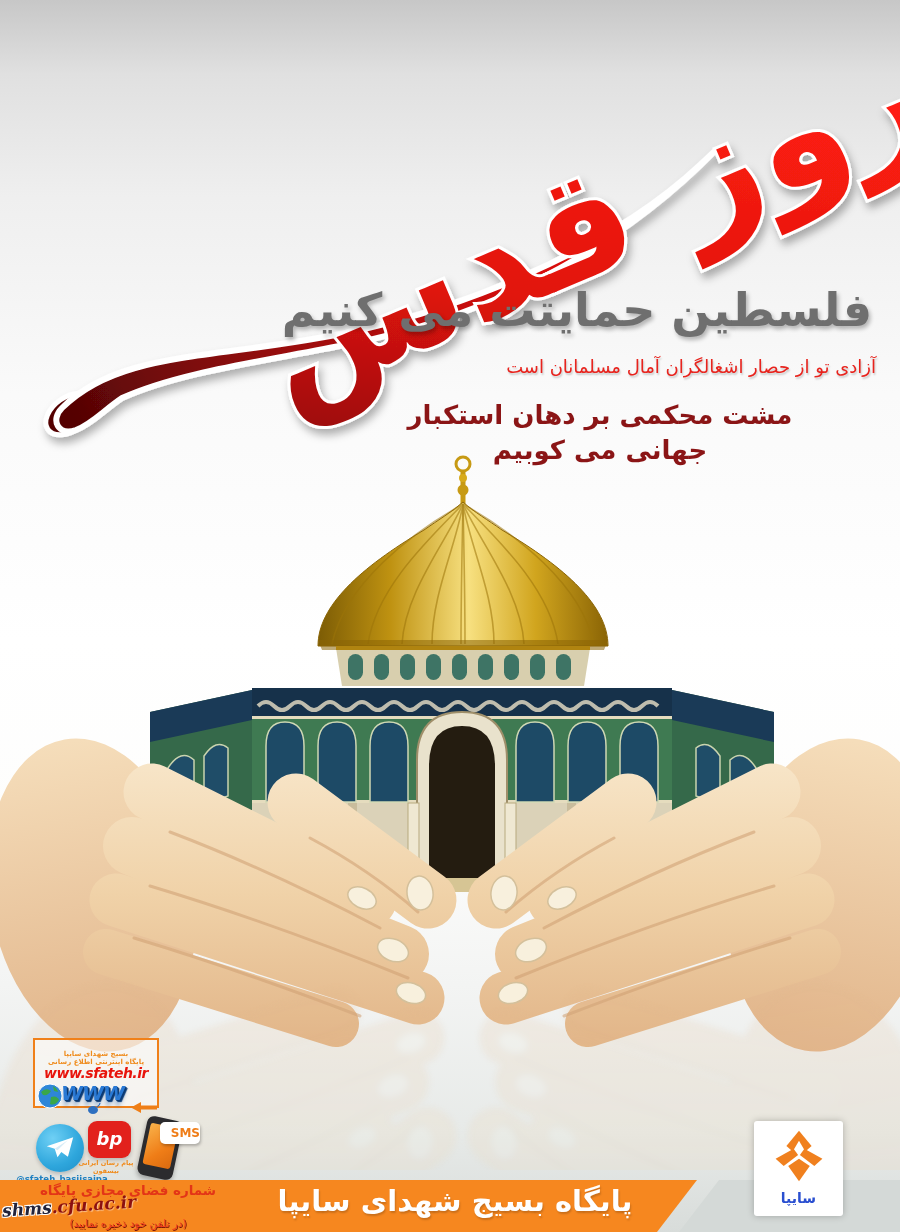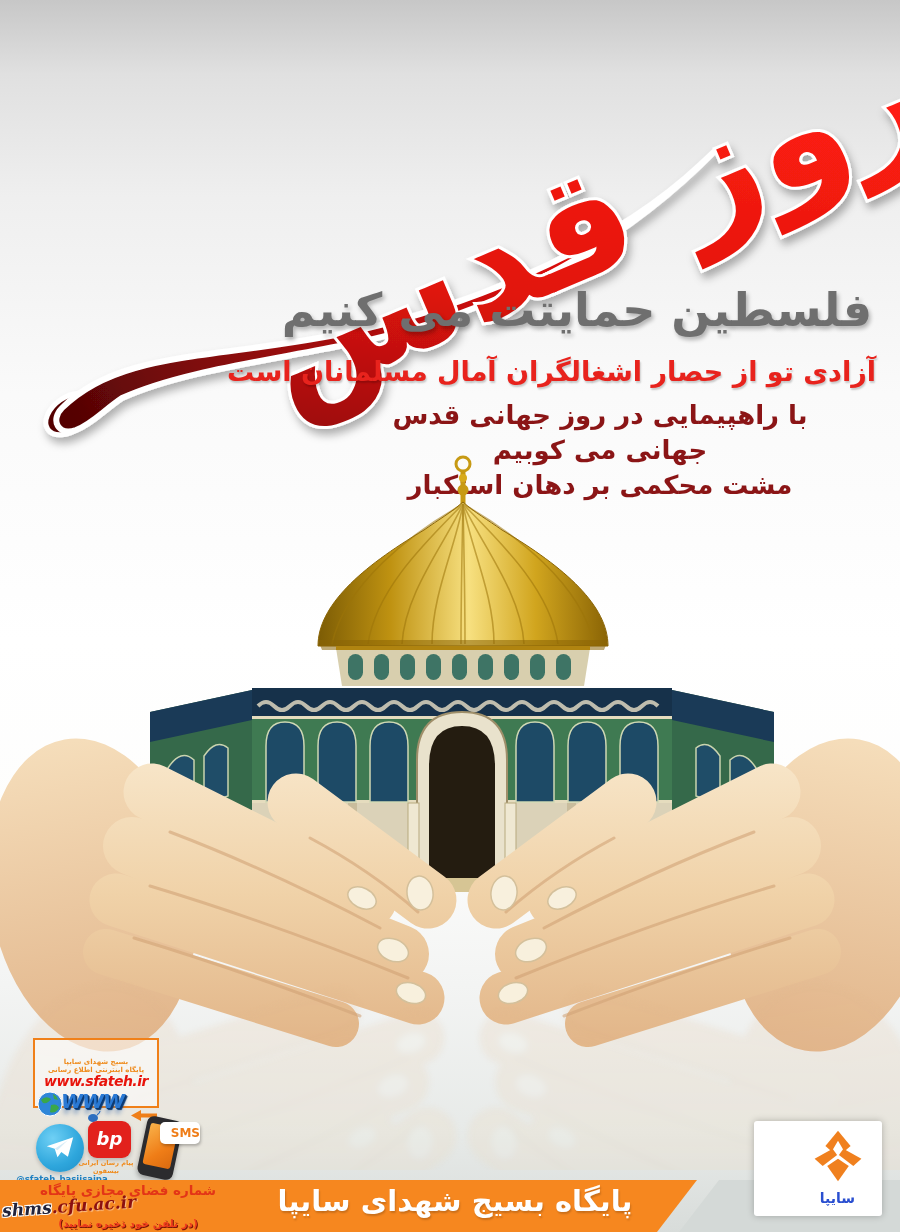--- a/index.html
+++ b/index.html
@@ -5,27 +5,27 @@
   html,body{margin:0;padding:0;background:#888;}
   .poster{
     position:relative;width:900px;height:1232px;overflow:hidden;margin:0 auto;
     font-family:"DejaVu Sans",sans-serif;
     background:linear-gradient(180deg,#c7c7c7 0%,#e0e0e0 6%,#efefef 16%,#fafafa 32%,#ffffff 52%,#fdfdfc 68%,#f3f4f3 80%,#e7eae8 92%,#d8dcda 100%);
   }
   .abs{position:absolute;}
   
   .headline{right:28px;top:283px;direction:rtl;font-size:46px;font-weight:bold;color:#6f6f6f;
     text-shadow:2px 3px 4px rgba(0,0,0,.28);white-space:nowrap;}
-  .subline{right:24px;top:356px;direction:rtl;font-size:27px;font-weight:bold;color:#e8231d;
+  .subline{right:24px;top:356px;direction:rtl;font-size:18px;font-weight:normal;color:#e8231d;
     text-shadow:1px 2px 2px rgba(0,0,0,.2);white-space:nowrap;}
   .body-block{right:20px;top:398px;width:560px;direction:rtl;text-align:center;
     font-size:26px;font-weight:bold;color:#8b1516;line-height:35px;}
   
   .webbox{left:33px;top:1038px;width:126px;height:70px;border:2px solid #f08019;
-    background:rgba(255,255,255,.55);text-align:center;box-sizing:border-box;padding-top:18px;}
+    background:rgba(255,255,255,.55);text-align:center;box-sizing:border-box;padding-top:10px;}
   .webbox .tiny{direction:rtl;font-size:7px;line-height:8px;color:#ef8c1e;font-weight:bold;}
   .webbox .url{font-size:14px;font-weight:bold;font-style:italic;color:#e8140c;line-height:15px;letter-spacing:-.5px;}
   .webbox .wwwrow{position:relative;height:34px;}
   .webbox .www{position:absolute;left:26px;top:0;font-size:20px;font-weight:bold;font-style:italic;
     color:#2a79d4;letter-spacing:-1px;text-shadow:1px 1px 0 #0b3a74,2px 2px 1px #0b3a74,0 6px 4px rgba(27,85,160,.35);}
   .webbox .globe{position:absolute;left:2px;top:2px;}
   .webbox .arrow{position:absolute;right:0px;bottom:2px;}
   .webbox .mouse{position:absolute;left:52px;bottom:0px;}
   
   .tg{left:36px;top:1124px;width:48px;height:48px;border-radius:50%;
@@ -50,28 +50,28 @@
   .orange-bar{left:0;top:1180px;width:900px;height:52px;background:#f6871f;
     clip-path:polygon(0 0,697px 0,657px 52px,0 52px);}
   .bar-title{left:240px;top:1184px;width:430px;direction:rtl;text-align:center;
     font-size:29px;font-weight:bold;color:#ffffff;text-shadow:1px 2px 2px rgba(0,0,0,.18);}
   .contact-label{left:6px;top:1182px;width:244px;direction:rtl;text-align:center;
     font-size:13.5px;font-weight:bold;color:#e33517;}
   .contact-phone{left:0px;top:1192px;width:254px;text-align:center;direction:ltr;
     font-size:27px;font-weight:bold;font-style:italic;letter-spacing:1px;color:#2b2b3d;
     text-shadow:-1px -1px 0 #ffd9a8,1px -1px 0 #ffd9a8,-1px 1px 0 #ffd9a8,1px 1px 0 #ffd9a8,2px 3px 3px rgba(0,0,0,.35);}
   .contact-note{left:8px;top:1217px;width:240px;direction:rtl;text-align:center;
-    font-size:10.5px;font-weight:bold;color:#ef3d1d;text-shadow:1px 1px 0 #7a1507;}
+    font-size:10.5px;font-weight:normal;color:#ef3d1d;text-shadow:1px 1px 0 #7a1507;}
   .watermark{left:2px;top:1196px;transform:rotate(-4deg);font-family:"DejaVu Serif",serif;
     font-style:italic;font-weight:bold;font-size:17px;white-space:nowrap;z-index:12;}
   .watermark .wm1{color:#23233a;text-shadow:-1px -1px 0 #fff,1px -1px 0 #fff,-1px 1px 0 #fff,1px 1px 0 #fff;}
   .watermark .wm2{color:#8c1010;text-shadow:1px 1px 1px rgba(255,255,255,.5);}
   
   .saipa-card{left:754px;top:1121px;width:89px;height:95px;background:#fff;border-radius:3px;
-    box-shadow:0 0 7px rgba(0,0,0,.25);text-align:center;z-index:11;padding-left:39px;}
+    box-shadow:0 0 7px rgba(0,0,0,.25);text-align:center;z-index:11;}
   .saipa-card svg{margin-top:7px;}
   .saipa-name{font-size:14px;font-weight:bold;color:#2a4fd0;margin-top:2px;}
 </style>
 </head>
 <body>
 
 <div class="poster">
 
   <svg class="abs" style="left:0;top:0" width="900" height="470" viewBox="0 0 900 470">
     <defs>
@@ -95,23 +95,22 @@
       <path d="M700,165 C620,240 490,300 360,330 C270,350 190,352 135,368 C100,378 78,392 62,408
            C50,420 58,436 76,430 C92,424 104,410 122,398 C180,372 260,362 350,344
            C480,318 610,258 716,150 Z" fill="url(#tailGrad)" stroke="#fff" stroke-width="6" stroke-linejoin="round"></path>
       <text x="612" y="268" transform="rotate(-23 612 268)" text-anchor="middle" font-family="DejaVu Sans, sans-serif" font-weight="bold" font-size="150" fill="url(#txtGrad)" stroke="#ffffff" stroke-width="6" paint-order="stroke">روز قدس</text>
     </g>
   </svg>
 
   <div class="abs headline">فلسطین حمایتت می کنیم</div>
   <div class="abs subline">آزادی تو از حصار اشغالگران آمال مسلمانان است</div>
   <div class="abs body-block">
-    <div>با راهپیمایی در روز جهانی قدس</div>
+    <div>مشت محکمی بر دهان استکبار</div>
     <div>جهانی می کوبیم</div>
-    <div>مشت محکمی بر دهان استکبار</div>
   </div>
 
   <svg class="abs" style="left:0;top:450px" width="900" height="720" viewBox="0 0 900 720">
     <defs>
       <linearGradient id="goldG" gradientUnits="userSpaceOnUse" x1="318" y1="0" x2="608" y2="0">
         <stop offset="0" stop-color="#7c5c05"></stop>
           <stop offset=".25" stop-color="#bf9211"></stop>
         <stop offset=".52" stop-color="#f7e080"></stop>
           <stop offset=".75" stop-color="#d1a51e"></stop>
         <stop offset="1" stop-color="#8a6405"></stop>

